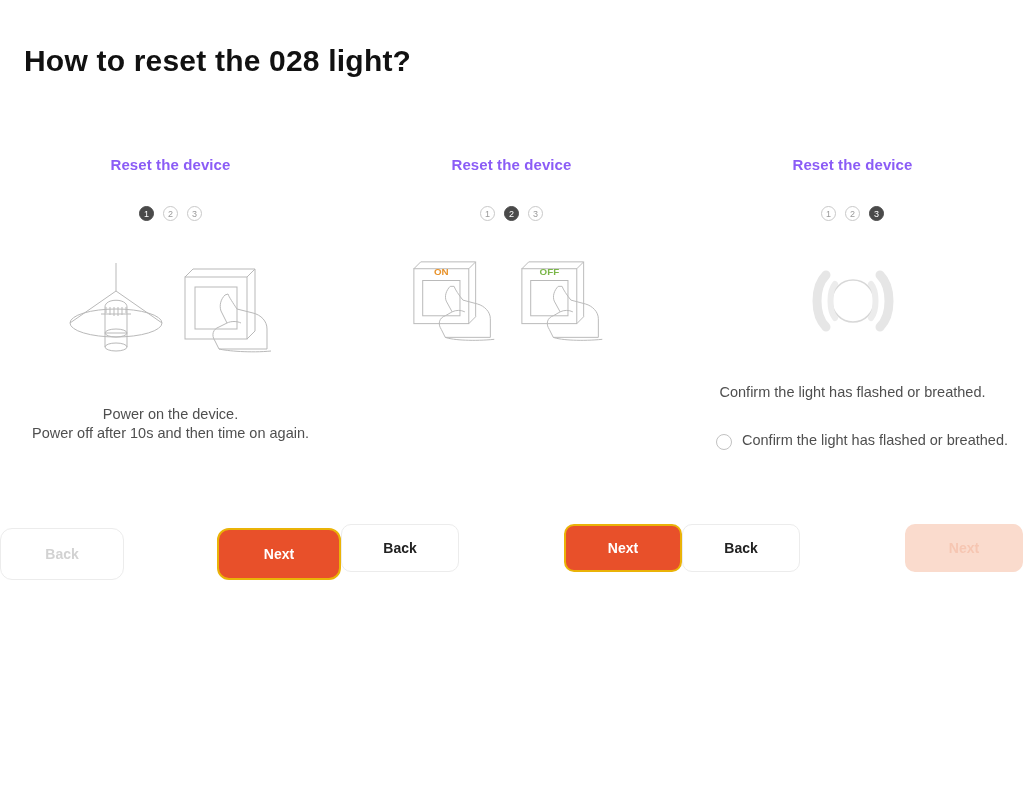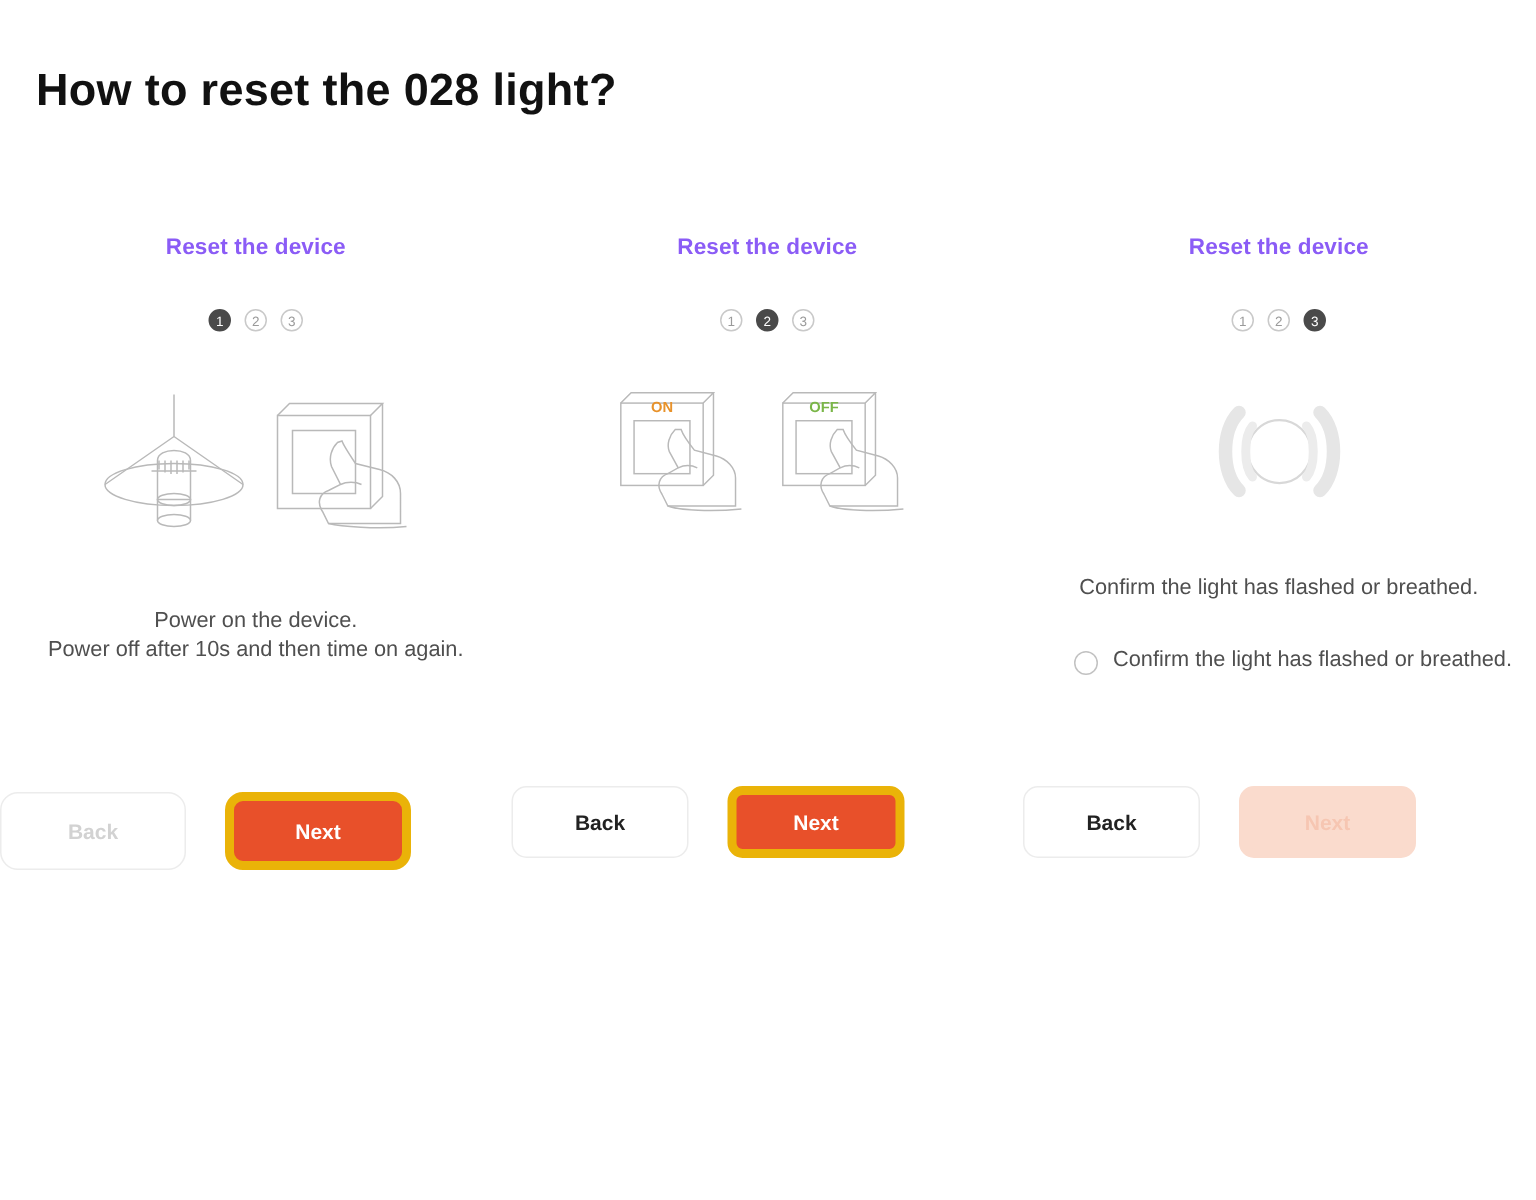--- a/index.html
+++ b/index.html
@@ -127,21 +127,21 @@
   .confirm-label {
     font-size: 14.5px;
     line-height: 20px;
     color: #4f4f4f;
     text-align: left;
   }
 
   
   .btn-row {
     display: flex;
-    justify-content: flex-start;
+    justify-content: space-between;
     gap: 26px;
     position: absolute;
     left: 0;
     width: 341px;
   }
   .btn {
     width: 118px;
     height: 48px;
     border-radius: 10px;
     font-size: 14px;
@@ -154,21 +154,21 @@
   }
   .btn-back {
     background: #ffffff;
     border: 1px solid #ececec;
     color: #222222;
   }
   .btn-back.disabled { color: #d2d2d2; }
   .btn-next {
     background: #e8502a;
     color: #ffffff;
-    border: 6px solid #eab308;
+    border: 2px solid #eab308;
   }
   .btn-next.disabled {
     background: #fadbcd;
     border-color: #fadbcd;
     color: #f6c6b2;
   }
 
   
   .p1 .btn-row { top: 388px; }
   .p2 .btn-row { top: 384px; }

